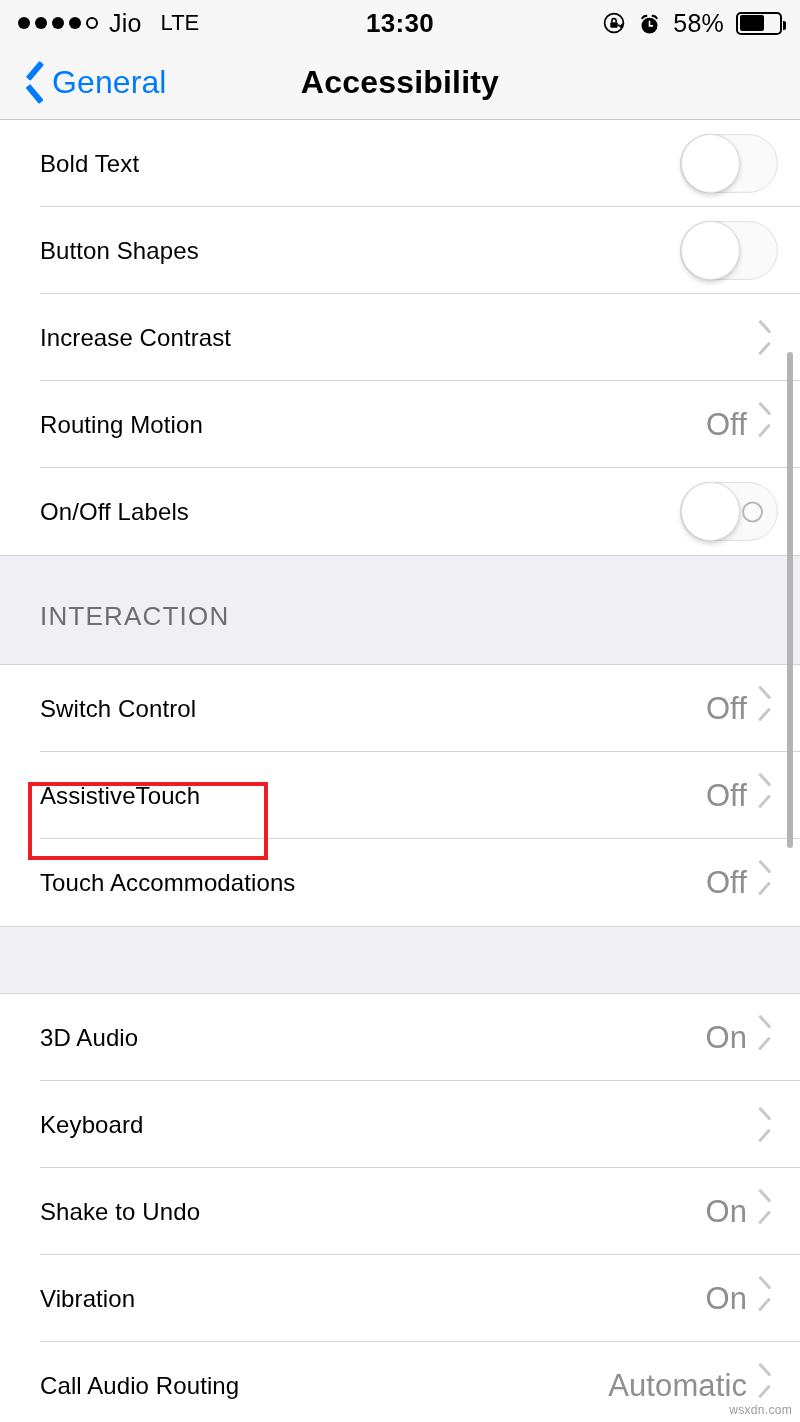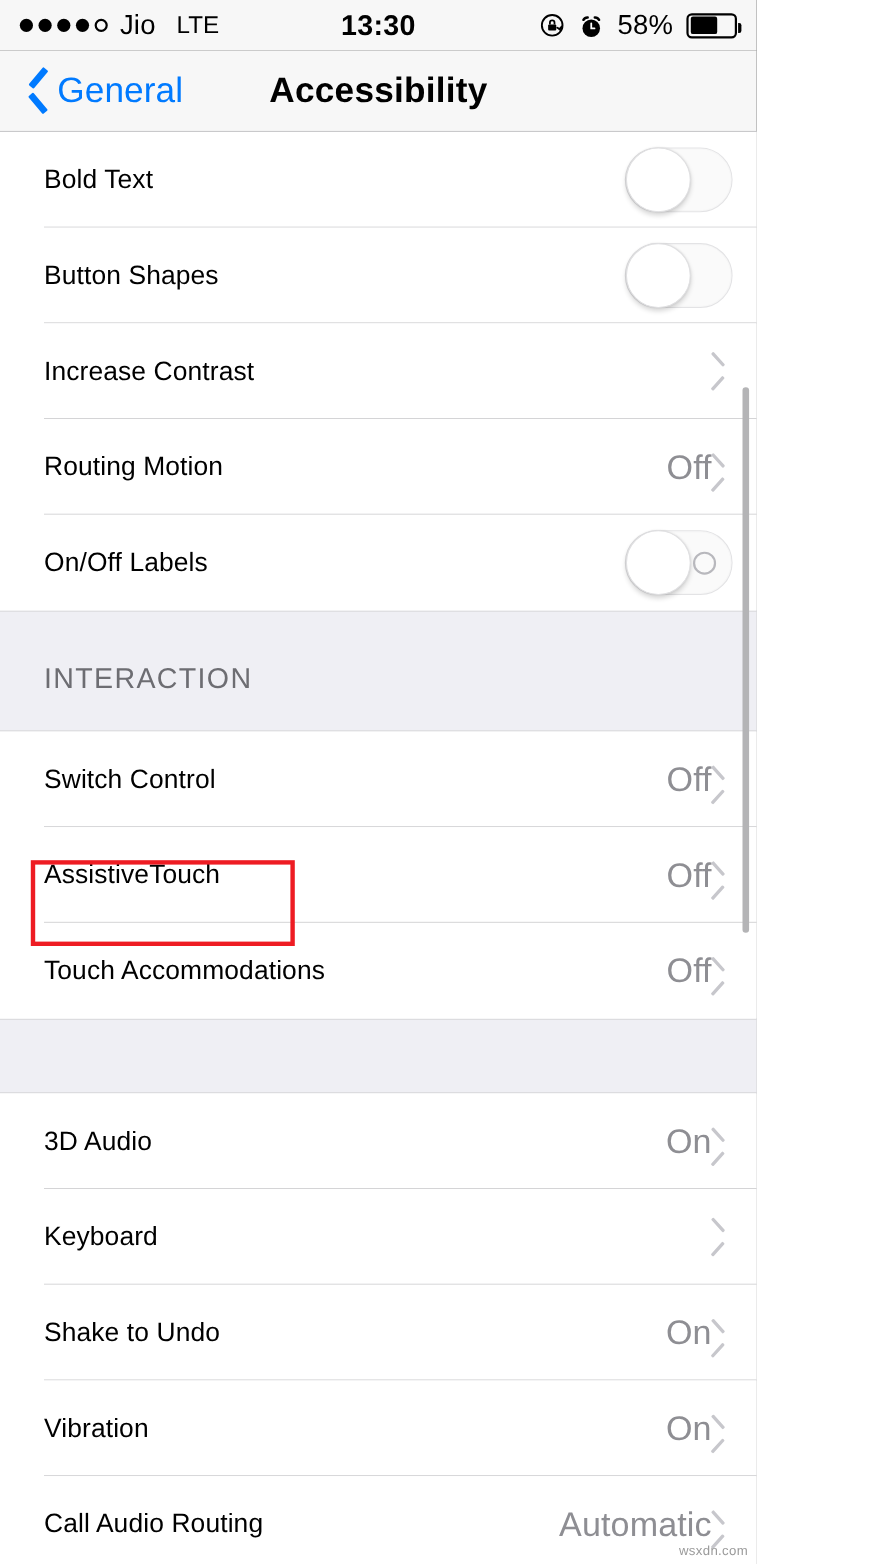--- a/index.html
+++ b/index.html
@@ -3,21 +3,21 @@
 <meta charset="utf-8">
 <style>
   * { margin:0; padding:0; box-sizing:border-box; }
   html,body{
     width:800px; height:1422px;
     background:#ffffff;
     font-family:"Liberation Sans", sans-serif;
     -webkit-font-smoothing:antialiased;
     overflow:hidden;
   }
-  .screen{ position:relative; width:688px; height:1422px; background:#404040; overflow:hidden; }
+  .screen{ position:relative; width:800px; height:1422px; background:#404040; overflow:hidden; }
 
   
   .statusbar{
     position:relative;
     height:46px;
     background:#f7f7f7;
     display:flex; align-items:center;
     padding:0 18px;
     font-size:26px; color:#000;
   }
@@ -69,21 +69,21 @@
   
   .list{ position:relative; background:#fff; }
   .row{
     position:relative; display:flex; align-items:center;
     height:87px; padding:0 22px 0 40px; background:#fff; cursor:pointer;
   }
   .row .sep{
     position:absolute; left:40px; right:0; bottom:0; height:1px; background:#d4d4d6;
   }
   .row-label{ font-size:24px; color:#000; letter-spacing:.1px; }
-  .row-right{ margin-left:auto; display:flex; align-items:flex-end; gap:0; }
+  .row-right{ margin-left:auto; display:flex; align-items:flex-start; gap:12px; }
   .row-value{ font-size:31px; color:#8e8e93; letter-spacing:.1px; }
 
   .chev{ width:15px; height:26px; position:relative; flex:0 0 auto; margin-right:4px; }
   .chev:before, .chev:after{
     content:""; position:absolute; right:4px; width:16px; height:3.4px;
     background:#c7c7cc; border-radius:1px;
   }
   .chev:before{ top:6px; transform-origin:right center; transform:rotate(48deg); }
   .chev:after{ top:16px; transform-origin:right center; transform:rotate(-48deg); }
 

